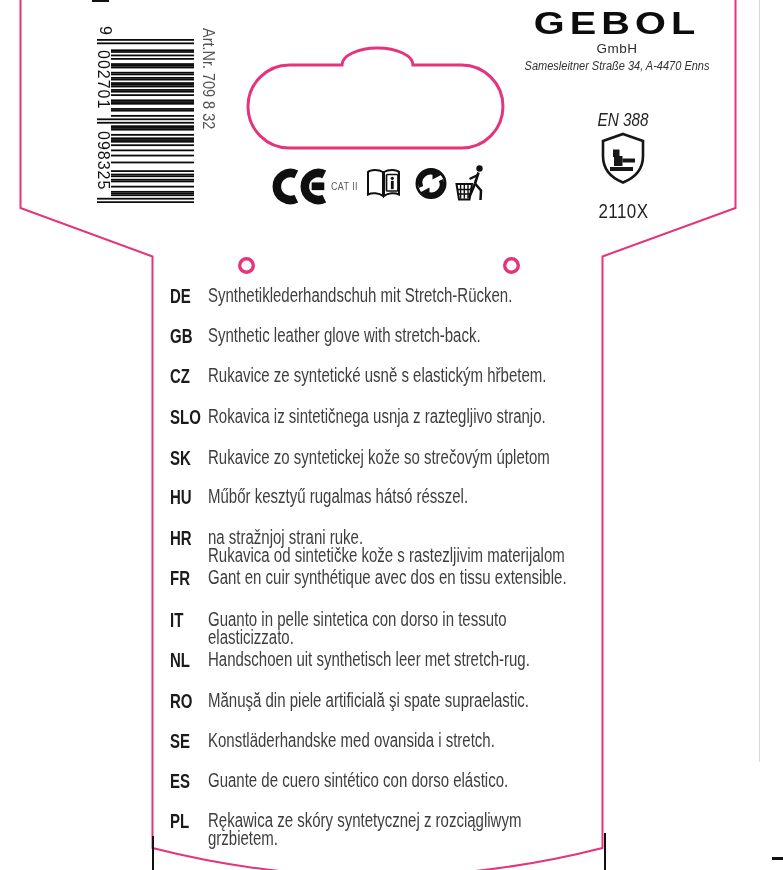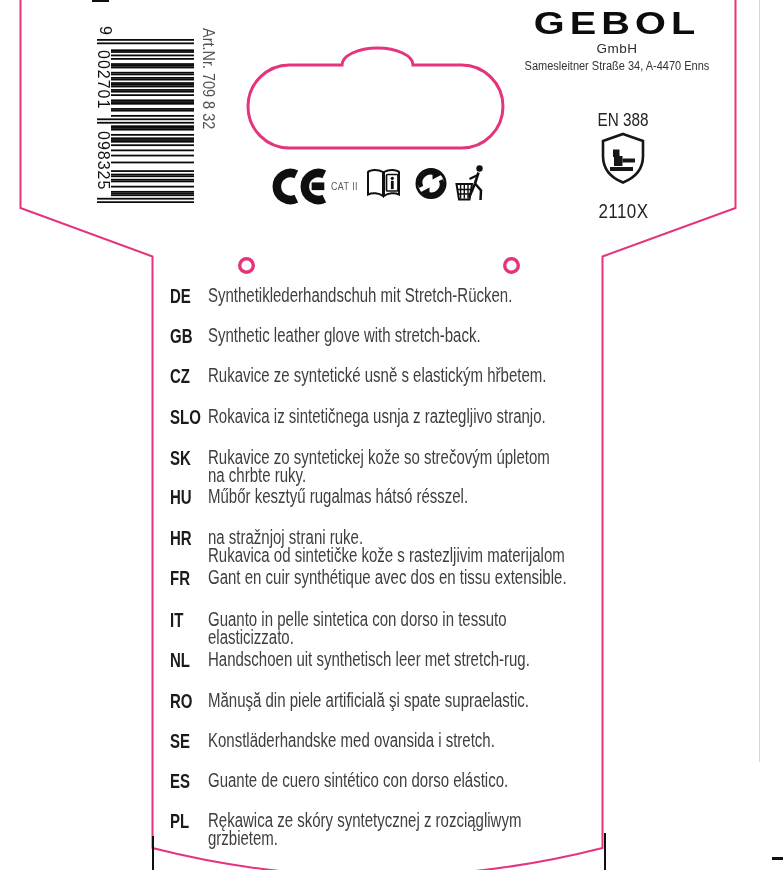--- a/index.html
+++ b/index.html
@@ -19,27 +19,27 @@
   .barcode-bars{position:absolute;left:13px;top:0;}
   .barcode-num{position:absolute;top:82px;font-size:16px;color:#111;letter-spacing:1px;}
   .artnr-wrap{position:absolute;left:124px;top:100px;width:166px;height:22px;
               transform:rotate(90deg);font-size:17px;color:#535353;}
 
   
   .brand{position:absolute;left:467px;top:8px;width:300px;text-align:center;}
   .brand-logo{font-size:31px;font-weight:bold;letter-spacing:4px;color:#0c0c0c;
               display:inline-block;transform:scaleX(1.28);transform-origin:center top;line-height:1;}
   .brand-gmbh{margin-top:2px;font-size:13.5px;color:#2c2c2c;letter-spacing:.5px;}
-  .brand-addr{margin-top:3px;font-size:12.5px;color:#323232;}
+  .brand-addr{margin-top:3px;font-size:12.5px;color:#323232;font-style:italic;}
   .brand-addr span{display:inline-block;transform:scaleX(.88);transform-origin:center top;white-space:nowrap;}
 
   .cat-label{position:absolute;left:331px;top:180px;font-size:10.5px;color:#5a5a5a;
              letter-spacing:.5px;}
   .en388-label{position:absolute;left:573px;top:110px;width:100px;text-align:center;
-               font-size:18px;color:#242424;}
+               font-size:18px;color:#242424;font-style:italic;}
   .en388-rating{position:absolute;left:573px;top:200px;width:100px;text-align:center;
                 font-size:20px;color:#242424;letter-spacing:.5px;}
   .en388-label span,.en388-rating span{display:inline-block;transform:scaleX(.85);transform-origin:center top;}
 
   
   .lang-row{position:absolute;left:170px;}
   .lang-code{position:absolute;left:0;top:0;font-weight:bold;font-size:20px;color:#1b1b1b;
              display:inline-block;transform:scaleX(.75);transform-origin:left top;}
   .lang-lines{position:absolute;left:38px;top:0;text-decoration:underline;}
   .lang-line{height:17.5px;font-size:20px;color:#3e3e3e;line-height:1;}
@@ -199,21 +199,20 @@
       <div class="lang-row" style="top: 406px;">
         <span class="lang-code">SLO</span>
         <div class="lang-lines">
           <div class="lang-line"><span class="cond">Rokavica iz sintetičnega usnja z raztegljivo stranjo.</span></div>
         </div>
       </div>
       <div class="lang-row" style="top: 447px;">
         <span class="lang-code">SK</span>
         <div class="lang-lines">
           <div class="lang-line"><span class="cond">Rukavice zo syntetickej kože so strečovým úpletom</span></div>
-          <div class="lang-line"><span class="cond">na chrbte ruky.</span></div>
         </div>
       </div>
       <div class="lang-row" style="top: 486px;">
         <span class="lang-code">HU</span>
         <div class="lang-lines">
           <div class="lang-line"><span class="cond">Műbőr kesztyű rugalmas hátsó résszel.</span></div>
         </div>
       </div>
       <div class="lang-row" style="top: 527px;">
         <span class="lang-code">HR</span>

